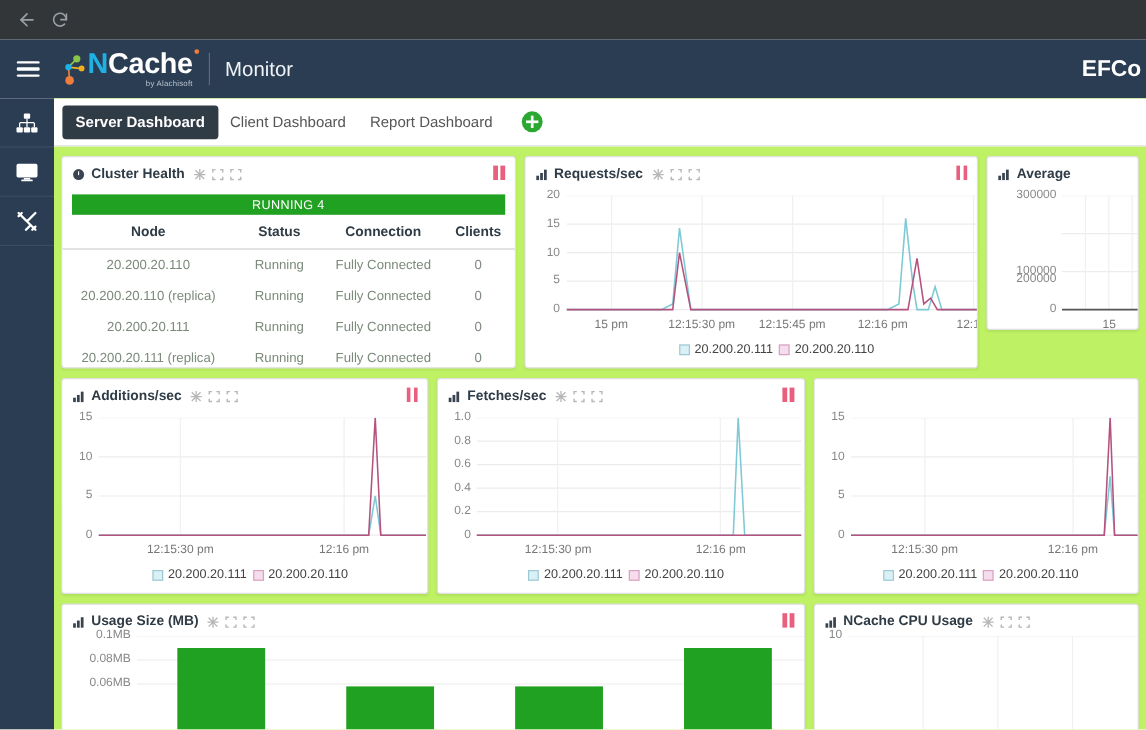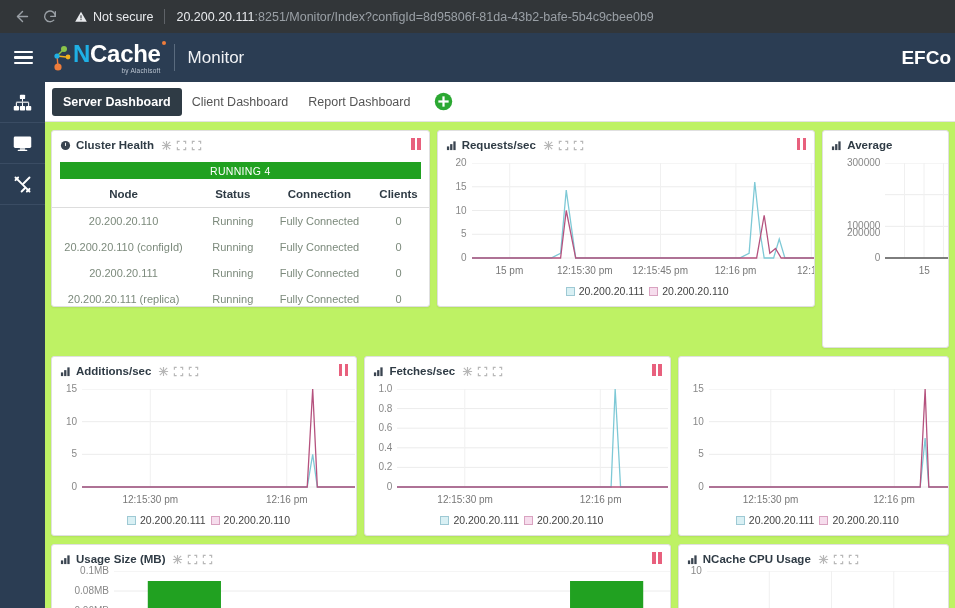--- a/index.html
+++ b/index.html
@@ -190,32 +190,20 @@
     <svg width="17" height="17" viewBox="0 0 24 24" fill="none" stroke="currentColor" stroke-width="2" stroke-linecap="round" stroke-linejoin="round">
       <line x1="19" y1="12" x2="5" y2="12"></line>
         <polyline points="12 19 5 12 12 5"></polyline>
     </svg>
   </div>
   <div class="nav-btn">
     <svg width="16" height="16" viewBox="0 0 24 24" fill="none" stroke="currentColor" stroke-width="2" stroke-linecap="round">
       <path d="M20 11a8 8 0 1 0-2.3 5.7"></path>
         <polyline points="20 4 20 11 13 11"></polyline>
     </svg>
-  </div>
-  <div class="url-wrap">
-    <span class="warn-icon">
-      <svg width="14" height="14" viewBox="0 0 24 24" fill="currentColor">
-        <path d="M12 3 L22 20 H2 Z" fill="#e8eaed"></path>
-        <rect x="11.1" y="9" width="1.8" height="5.4" fill="#323639"></rect>
-        <rect x="11.1" y="15.6" width="1.8" height="1.8" fill="#323639"></rect>
-      </svg>
-    </span>
-    <span class="not-secure">Not secure</span>
-    <span class="url-sep"></span>
-    <span class="url-text"><span class="host">20.200.20.111</span><span>:8251/Monitor/Index?configId=8d95806f-81da-43b2-bafe-5b4c9cbee0b9</span></span>
   </div>
 </div>
 
 <div class="app-header">
   <div class="hamburger">
     <div class="ham-lines">
         <div></div>
         <div></div>
         <div></div>
       </div>
@@ -337,21 +325,21 @@
             </tr>
               </thead>
             <tbody>
               <tr>
                 <td class="node">20.200.20.110</td>
                 <td>Running</td>
                 <td>Fully Connected</td>
                 <td>0</td>
               </tr>
               <tr>
-                <td class="node">20.200.20.110 (configId)</td>
+                <td class="node">20.200.20.110 (replica)</td>
                 <td>Running</td>
                 <td>Fully Connected</td>
                 <td>0</td>
               </tr>
               <tr>
                 <td class="node">20.200.20.111</td>
                 <td>Running</td>
                 <td>Fully Connected</td>
                 <td>0</td>
               </tr>
@@ -430,21 +418,21 @@
                   <span>20.200.20.111</span>
                 </span>
                 <span class="legend-item">
                   <span class="sw pink"></span>
                   <span>20.200.20.110</span>
                 </span>
               </div>
             </div>
         </div>
 
-        <div class="panel" style="width:140px;height:218px">
+        <div class="panel" style="width:140px;height:145px">
           <div class="panel-head">
             <span class="pt-icon">
               <svg width="11" height="11" viewBox="0 0 24 24" fill="#3a4450">
                   <rect x="2" y="14" width="5" height="8"></rect>
                   <rect x="9" y="9" width="5" height="13"></rect>
                   <rect x="16" y="3" width="5" height="19"></rect>
                 </svg>
             </span>
             <span class="panel-title">Average</span>
           </div>

